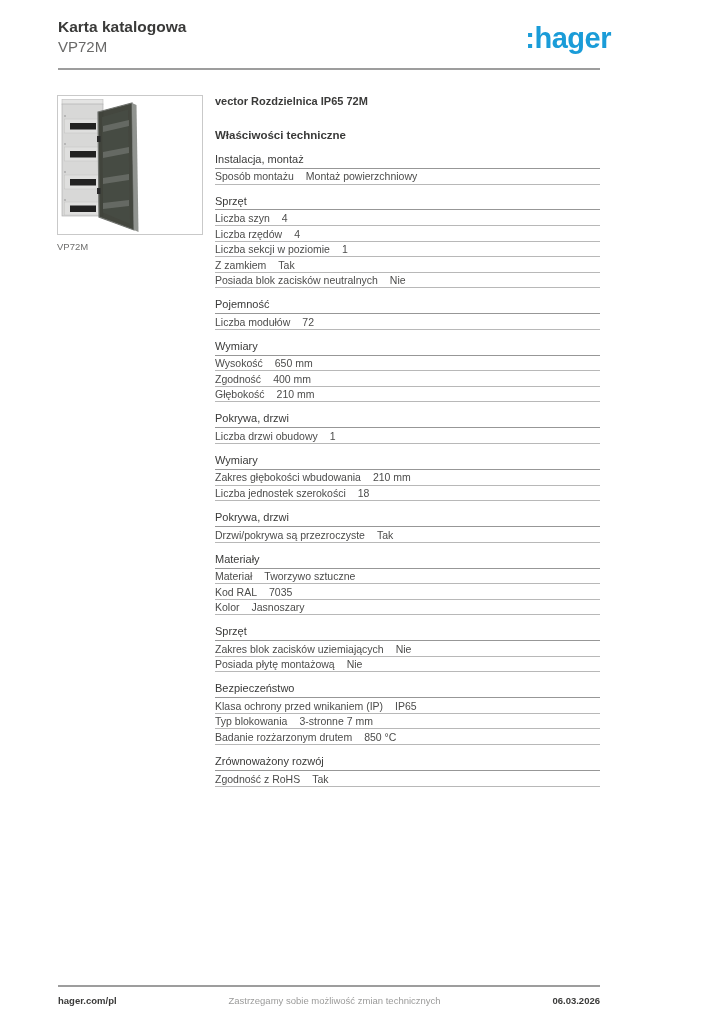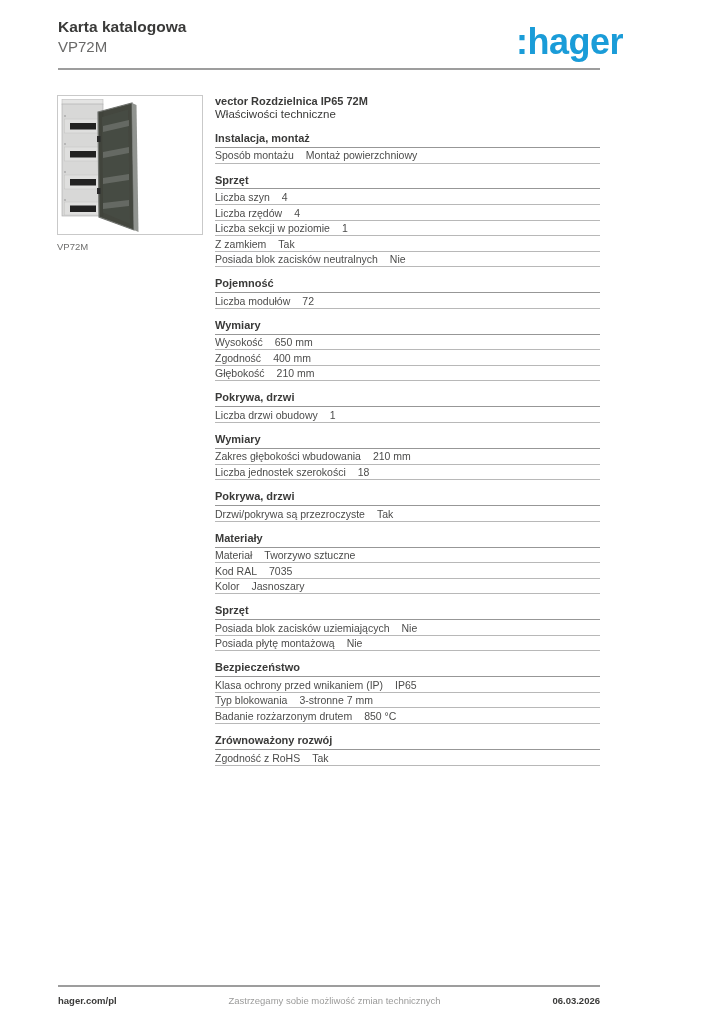--- a/index.html
+++ b/index.html
@@ -8,32 +8,32 @@
     width: 644px; height: 1024px;
     background: #ffffff;
     font-family: "Liberation Sans", "DejaVu Sans", sans-serif;
     color: #3a3a39;
     overflow: hidden;
   }
   
   .header-block { position:absolute; left:58px; top:18px; }
   .header-title { font-size:15.5px; font-weight:bold; color:#3a3a39; line-height:1.15; }
   .header-subtitle { font-size:15px; color:#696968; line-height:1.15; margin-top:2px; }
-  .logo { position:absolute; top:24px; right:21px; font-size:36px; font-weight:bold; letter-spacing:-0.5px; line-height:1; }
+  .logo { position:absolute; top:24px; right:33px; font-size:29px; font-weight:bold; letter-spacing:-0.5px; line-height:1; }
   .header-rule { position:absolute; left:58px; right:44px; top:68px; height:2px; background:#9d9d9d; }
   
   .image-box { position:absolute; left:57px; top:95px; width:144px; height:138px; border:1px solid #c9c9c9; background:#ffffff; }
   .image-caption { position:absolute; left:57px; top:241px; font-size:9.5px; color:#6e6e6d; }
   
   .specs { position:absolute; left:215px; right:44px; top:95px; }
   .product-name { font-size:11px; font-weight:bold; color:#3a3a39; line-height:1.2; }
-  .specs-title { font-size:11.5px; font-weight:normal; color:#3a3a39; line-height:1.2; }
+  .specs-title { font-size:11.5px; font-weight:bold; color:#3a3a39; line-height:1.2; margin-top:21px; }
   .section { margin-top:10px; }
   .section-title {
-    font-size:11px; font-weight:bold; color:#3a3a39; line-height:1.18;
+    font-size:11px; font-weight:normal; color:#3a3a39; line-height:1.18;
     padding-bottom:2px; border-bottom:1px solid #979797;
   }
   .row {
     display:flex; justify-content:flex-start; align-items:baseline;
     font-size:10.5px; line-height:1.15; color:#4c4c4b;
     padding:1.5px 0 1px 0; border-bottom:1px solid #b8b8b8;
   }
   .row .label { text-align:left; }
   .row .value { text-align:right; white-space:nowrap; padding-left:12px; }
   
@@ -198,21 +198,21 @@
       </div>
       <div class="row">
         <span class="label">Kolor</span>
         <span class="value">Jasnoszary</span>
       </div>
     </div>
 
     <div class="section">
       <div class="section-title">Sprzęt</div>
       <div class="row">
-        <span class="label">Posiada blok zacisków uziemiających</span>
+        <span class="label">Zakres blok zacisków uziemiających</span>
         <span class="value">Nie</span>
       </div>
       <div class="row">
         <span class="label">Posiada płytę montażową</span>
         <span class="value">Nie</span>
       </div>
     </div>
 
     <div class="section">
       <div class="section-title">Bezpieczeństwo</div>

